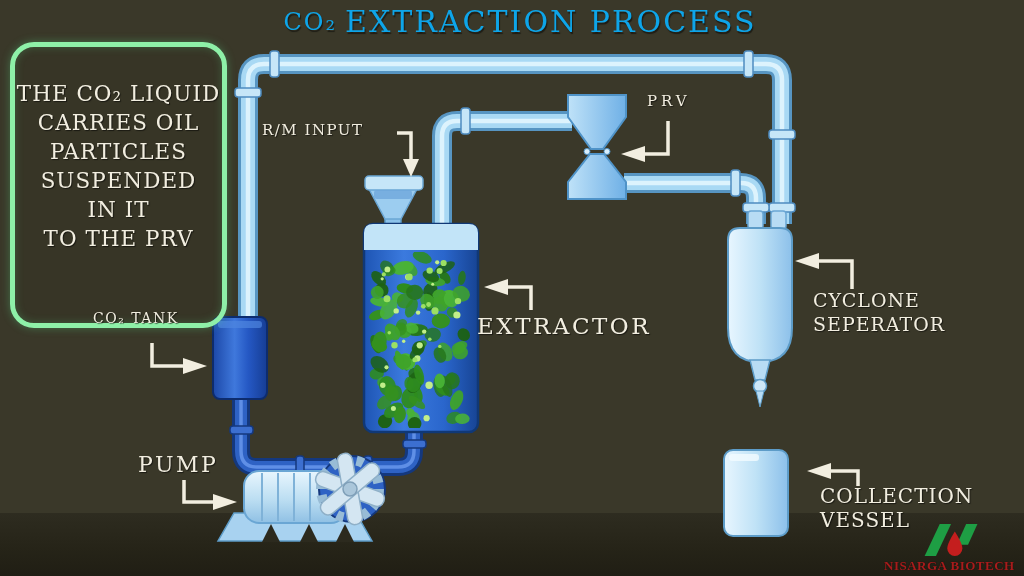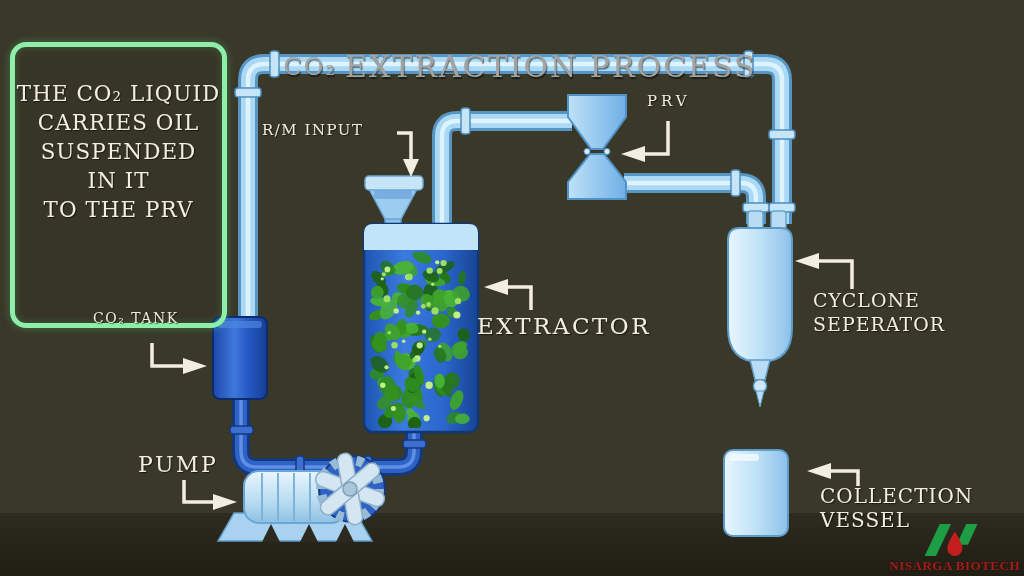--- a/index.html
+++ b/index.html
@@ -10,45 +10,44 @@
   }
   .floor{position:absolute;left:0;top:513px;width:1024px;height:63px;
     background:linear-gradient(180deg,#2e2c20 0%,#262418 55%,#201e14 100%);}
   .diagram-svg{position:absolute;left:0;top:0;}
   .lbl{
     position:absolute;color:#f2eee0;letter-spacing:1.5px;
     text-shadow:1px 1px 1px rgba(0,0,0,.55);white-space:nowrap;
   }
   .title{
     position:absolute;left:255px;top:4px;width:530px;text-align:center;
-    color:#a3a3a3;font-size:30px;letter-spacing:2px;
+    color:#0ea5e9;font-size:30px;letter-spacing:2px;
     text-shadow:1px 2px 1px rgba(0,0,0,.5);
-    margin-top:45px;
   }
   .title-co2{font-size:24px;margin-right:8px;vertical-align:2px;}
   .info-box{
     position:absolute;left:10px;top:42px;width:207px;height:244px;
-    border:5px solid #8ef0a8;border-radius:16px;
+    border:5px solid #8ef0a8;border-radius:24px;
     box-shadow:0 0 8px rgba(90,220,140,.35), inset 0 0 8px rgba(90,220,140,.25);
     background:rgba(0,0,0,.05);
     padding-top:32px;text-align:center;
   }
   .info-line{
     display:block;color:#f2eee0;font-size:21.5px;line-height:29px;
     letter-spacing:1px;text-shadow:1px 1px 1px rgba(0,0,0,.55);
   }
   .lbl-rm{left:262px;top:121px;font-size:15px;}
   .lbl-prv{left:647px;top:92px;font-size:15px;letter-spacing:4px;}
   .lbl-tank{left:93px;top:310px;font-size:14px;}
   .lbl-extractor{left:477px;top:313px;font-size:23px;letter-spacing:2.5px;}
   .lbl-pump{left:138px;top:452px;font-size:22px;letter-spacing:2.5px;}
   .lbl-cyclone{left:813px;top:288px;font-size:19px;line-height:24px;letter-spacing:1px;}
   .lbl-collection{left:820px;top:484px;font-size:20px;line-height:24px;letter-spacing:1px;}
   .logo{
-    position:absolute;right:4px;bottom:2px;width:136px;text-align:right;
+    position:absolute;right:4px;bottom:2px;width:136px;text-align:left;
   }
   .logo-mark{display:block;margin:0 auto;}
   .logo-text{
     color:#a81c1c;font-size:13px;font-weight:bold;letter-spacing:.5px;
     font-family:"Liberation Serif","DejaVu Serif",serif;
     text-shadow:0 0 1px rgba(0,0,0,.6);
   }
 </style>
 </head>
 <body>
@@ -341,20 +340,21 @@
     </g>
   </svg>
 
   <div class="title">
     <span class="title-co2">CO₂</span><span>EXTRACTION PROCESS</span>
   </div>
 
   <div class="info-box">
     <span class="info-line">THE CO₂ LIQUID</span>
     <span class="info-line">CARRIES OIL</span>
+    <span class="info-line">PARTICLES</span>
     <span class="info-line">SUSPENDED</span>
     <span class="info-line">IN IT</span>
     <span class="info-line">TO THE PRV</span>
   </div>
 
   <div class="lbl lbl-rm">R/M INPUT</div>
   <div class="lbl lbl-prv">PRV</div>
   <div class="lbl lbl-tank">CO₂ TANK</div>
   <div class="lbl lbl-extractor">EXTRACTOR</div>
   <div class="lbl lbl-pump">PUMP</div>

